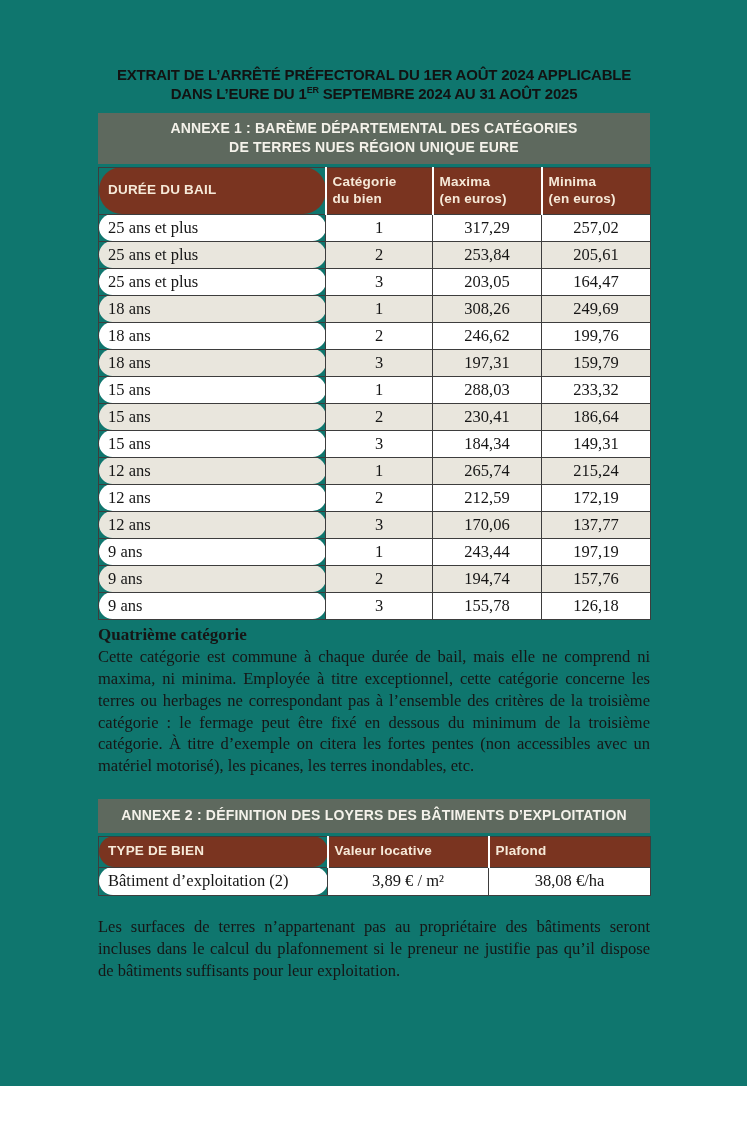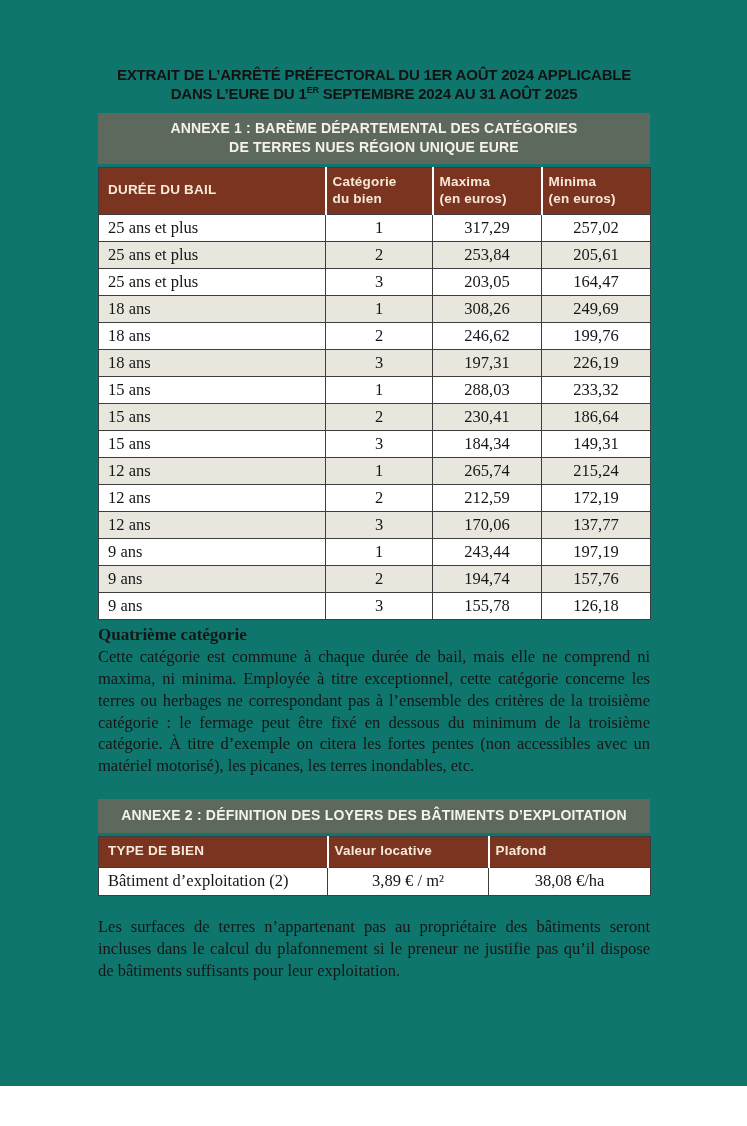--- a/index.html
+++ b/index.html
@@ -58,21 +58,21 @@
     font-size:13.5px;
     letter-spacing:0.2px;
     text-align:left;
     vertical-align:middle;
     white-space:pre-line;
     line-height:1.25;
     border:1px solid #3d3d3d;
     padding:4px 6px;
   }
   th+th{border-left:2px solid #ffffff;}
-  th.cell-left,td.cell-left{text-align:left;padding-left:9px;}
+  th.cell-left,td.cell-left{text-align:left;padding-left:9px;border-radius:23px;}
   td{
     text-align:center;
     font-size:16.5px;
     height:26px;
     padding:0 6px;
     background:#ffffff;
   }
   #annexe1-table th{height:38px;}
   #annexe1-table tbody tr:nth-child(even) td{background:#e9e6dd;}
   #annexe2-table th{height:22px;}
@@ -162,21 +162,21 @@
           <tr>
             <td class="cell-left">18 ans</td>
             <td>2</td>
             <td>246,62</td>
             <td>199,76</td>
           </tr>
           <tr>
             <td class="cell-left">18 ans</td>
             <td>3</td>
             <td>197,31</td>
-            <td>226,19</td>
+            <td>159,79</td>
           </tr>
           <tr>
             <td class="cell-left">15 ans</td>
             <td>1</td>
             <td>288,03</td>
             <td>233,32</td>
           </tr>
           <tr>
             <td class="cell-left">15 ans</td>
             <td>2</td>

